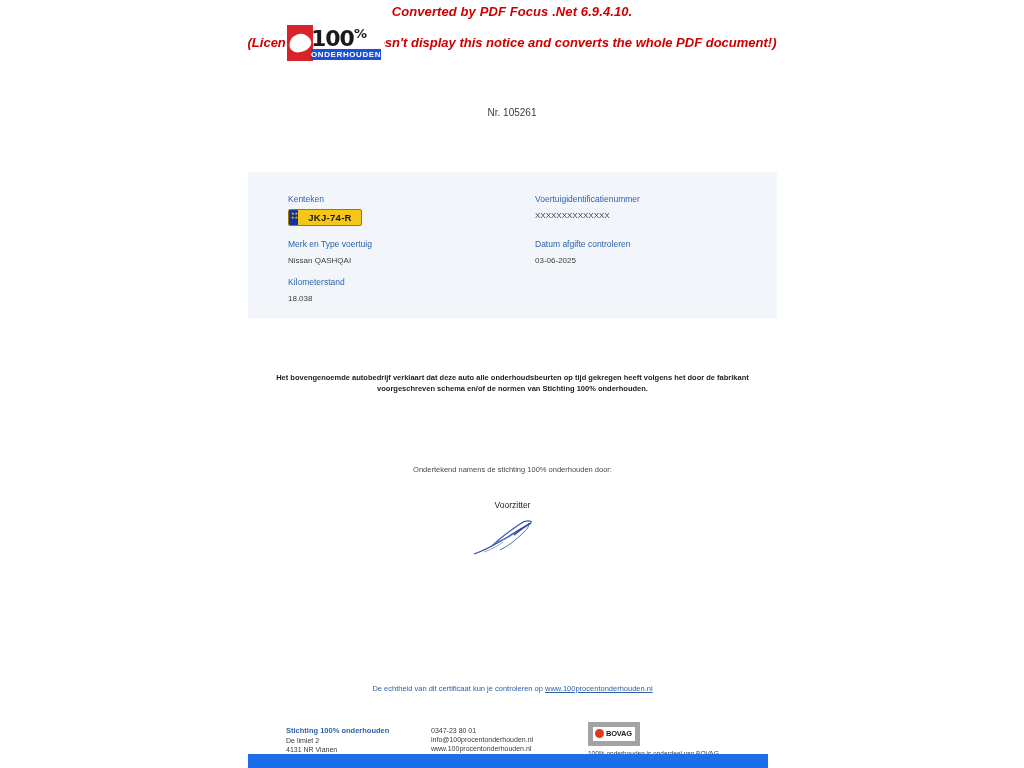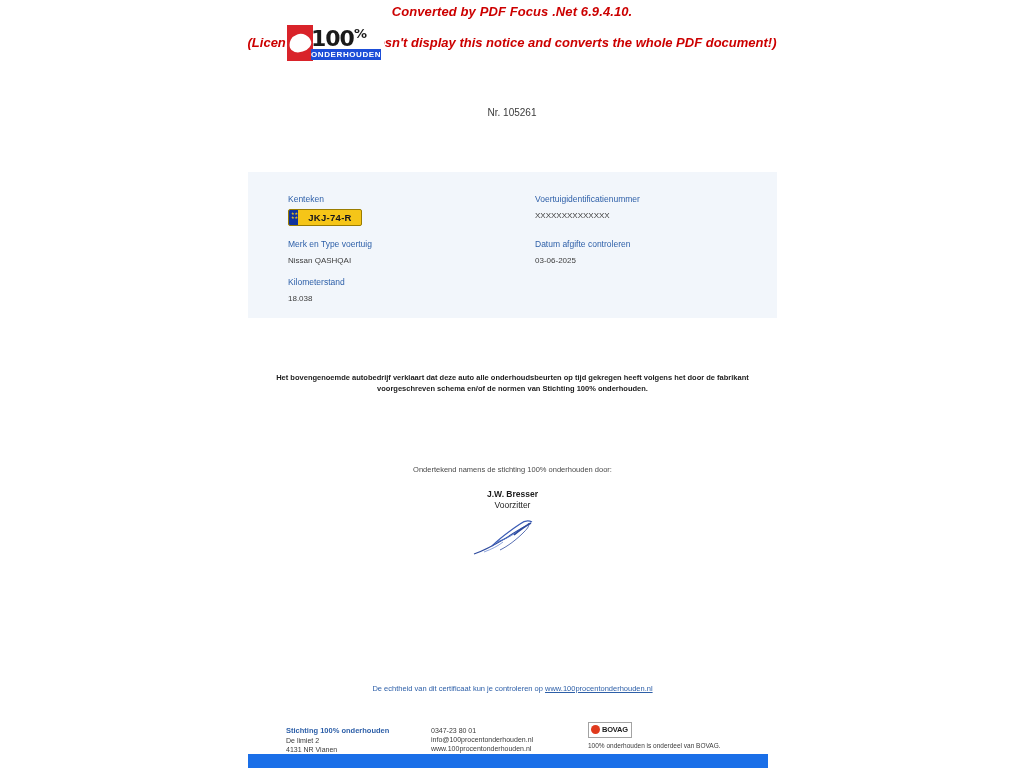--- a/index.html
+++ b/index.html
@@ -289,21 +289,21 @@
   .foot-col3 {
     position: absolute;
     left: 340px;
     top: 0px;
     font-size: 6.5px;
     color: #3a3a3a;
   }
   .bovag {
     width: 42px;
     height: 14px;
-    border: 1px solid #a3a3a3;
+    border: 5px solid #a3a3a3;
     background: #ffffff;
     position: relative;
     margin-bottom: 4px;
   }
   .bovag-dot {
     position: absolute;
     left: 2px;
     top: 2px;
     width: 9px;
     height: 9px;
@@ -380,21 +380,20 @@
     <div class="field" style="left:40px; top:105px;">
       <div class="field-label">Kilometerstand</div>
       <div class="field-value">18.038</div>
     </div>
 
   </div>
 
   <div class="declaration">Het bovengenoemde autobedrijf verklaart dat deze auto alle onderhoudsbeurten op tijd gekregen heeft volgens het door de fabrikant voorgeschreven schema en/of de normen van Stichting 100%  onderhouden.</div>
 
   <div class="sign-intro">Ondertekend namens de stichting 100% onderhouden door:</div>
-  <div class="sign-name">J.W. Bresser</div>
   <div class="sign-role">Voorzitter</div>
 
   <svg class="signature-img" viewBox="0 0 80 42">
     <path d="M4 38 C16 34, 26 28, 36 22 C42 18, 48 14, 56 10" stroke="#2d4a9e" stroke-width="1.1" fill="none"></path>
     <path d="M22 30 C30 22, 38 16, 50 8 C54 5, 58 4, 62 6" stroke="#3a5bb5" stroke-width="1.3" fill="none"></path>
     <path d="M26 26 C34 24, 42 20, 52 12" stroke="#4a6ec4" stroke-width="0.9" fill="none"></path>
     <path d="M30 34 C38 30, 46 24, 54 16 C58 12, 60 9, 58 7" stroke="#2d4a9e" stroke-width="0.8" fill="none"></path>
     <path d="M14 36 C22 33, 28 30, 33 26" stroke="#5b7ccd" stroke-width="0.7" fill="none"></path>
     <path d="M44 19 C50 14, 55 10, 61 7" stroke="#2d4a9e" stroke-width="1.6" fill="none"></path>
   </svg>

